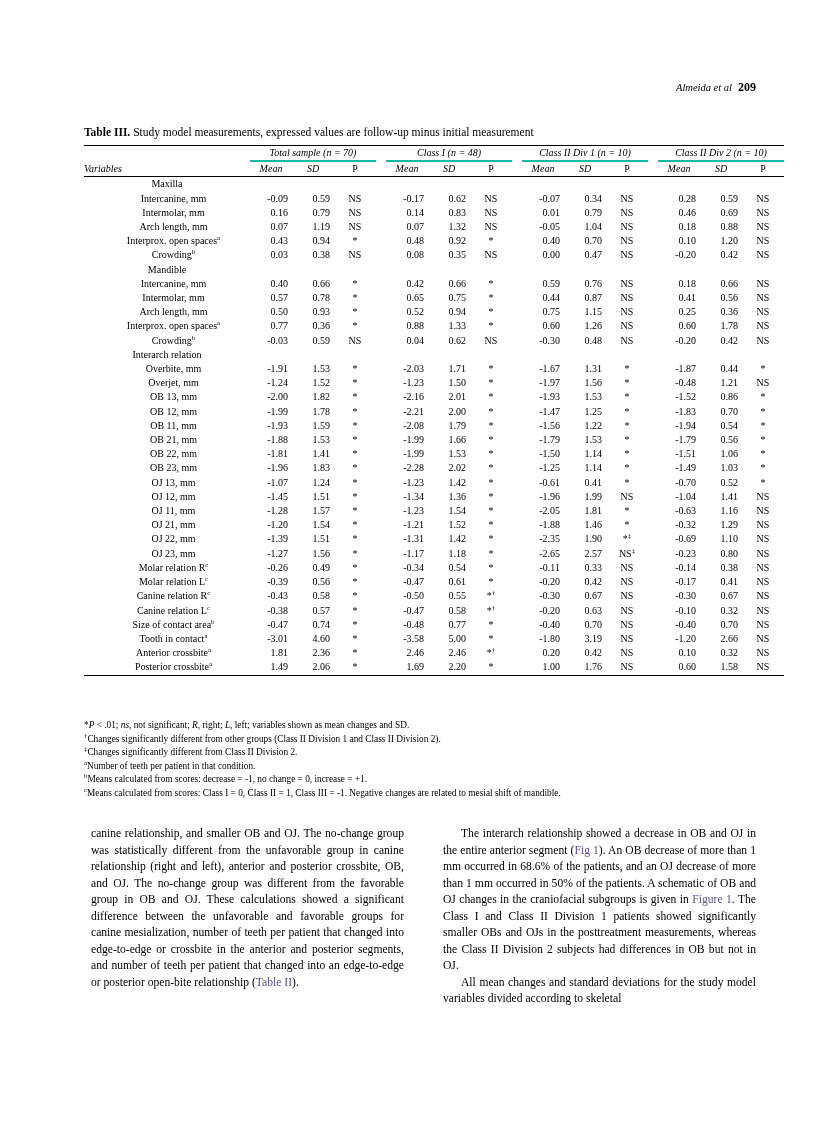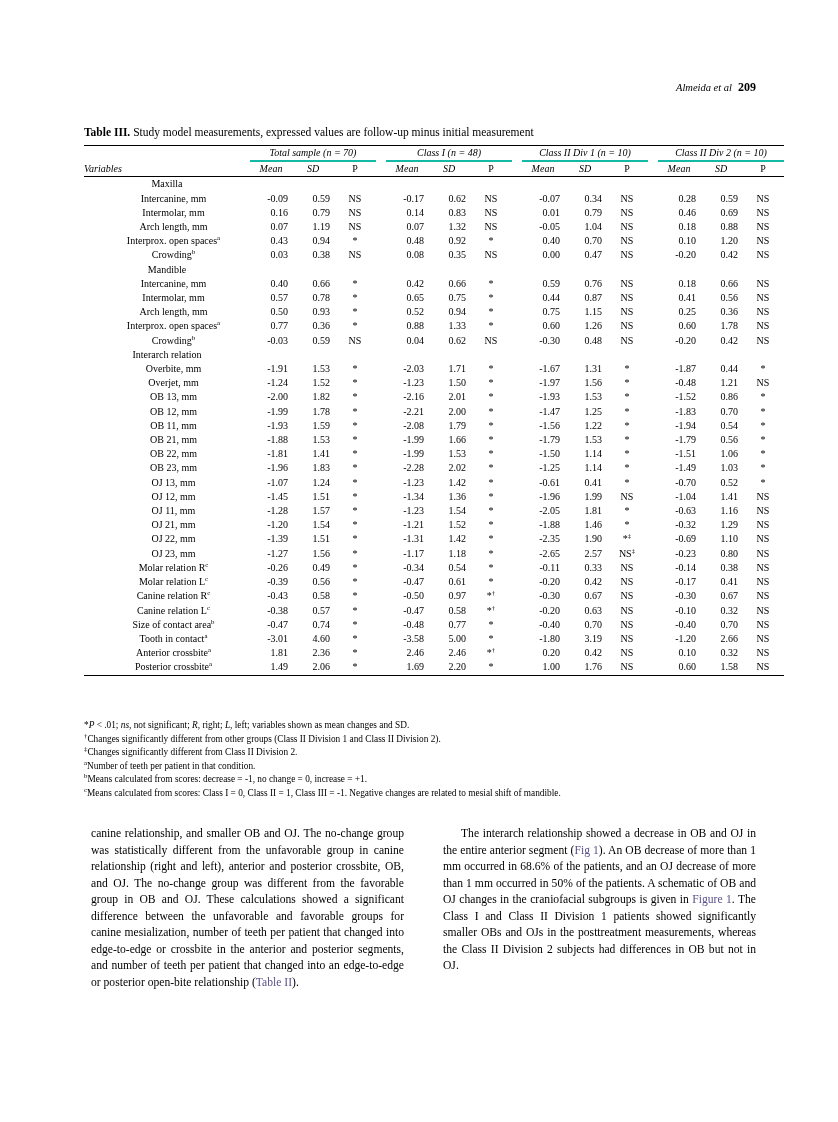--- a/index.html
+++ b/index.html
@@ -733,21 +733,21 @@
             <td class="num">0.41</td>
             <td class="pcol">NS</td>
           </tr>
           <tr class="item">
             <td class="label">Canine relation R<span class="sup">c</span></td>
             <td class="num">-0.43</td>
             <td class="num">0.58</td>
             <td class="pcol">*</td>
             <td></td>
             <td class="num">-0.50</td>
-            <td class="num">0.97</td>
+            <td class="num">0.55</td>
             <td class="pcol">*<span class="sup">†</span></td>
             <td></td>
             <td class="num">-0.30</td>
             <td class="num">0.67</td>
             <td class="pcol">NS</td>
             <td></td>
             <td class="num">-0.30</td>
             <td class="num">0.67</td>
             <td class="pcol">NS</td>
           </tr>
@@ -858,16 +858,17 @@
       <div><span class="fnmark-sup">b</span><span>Means calculated from scores: decrease = -1, no change = 0, increase = +1.</span></div>
       <div><span class="fnmark-sup">c</span><span>Means calculated from scores: Class I = 0, Class II = 1, Class III = -1. Negative changes are related to mesial shift of mandible.</span></div>
     </div>
 
   <div class="body-cols">
     <div class="col left">
       <p><span>canine relationship, and smaller OB and OJ. The no-change group was statistically different from the unfavorable group in canine relationship (right and left), anterior and posterior crossbite, OB, and OJ. The no-change group was different from the favorable group in OB and OJ. These calculations showed a significant difference between the unfavorable and favorable groups for canine mesialization, number of teeth per patient that changed into edge-to-edge or crossbite in the anterior and posterior segments, and number of teeth per patient that changed into an edge-to-edge or posterior open-bite relationship (</span><span class="xref">Table II</span><span>).</span></p>
     </div>
     <div class="col right">
       <p class="indent"><span>The interarch relationship showed a decrease in OB and OJ in the entire anterior segment (</span><span class="xref">Fig 1</span><span>). An OB decrease of more than 1 mm occurred in 68.6% of the patients, and an OJ decrease of more than 1 mm occurred in 50% of the patients. A schematic of OB and OJ changes in the craniofacial subgroups is given in </span><span class="xref">Figure 1</span><span>. The Class I and Class II Division 1 patients showed significantly smaller OBs and OJs in the posttreatment measurements, whereas the Class II Division 2 subjects had differences in OB but not in OJ.</span></p>
+      <p class="indent">All mean changes and standard deviations for the study model variables divided according to skeletal</p>
     </div>
   </div>
 
 </div>
 
 </body></html>

